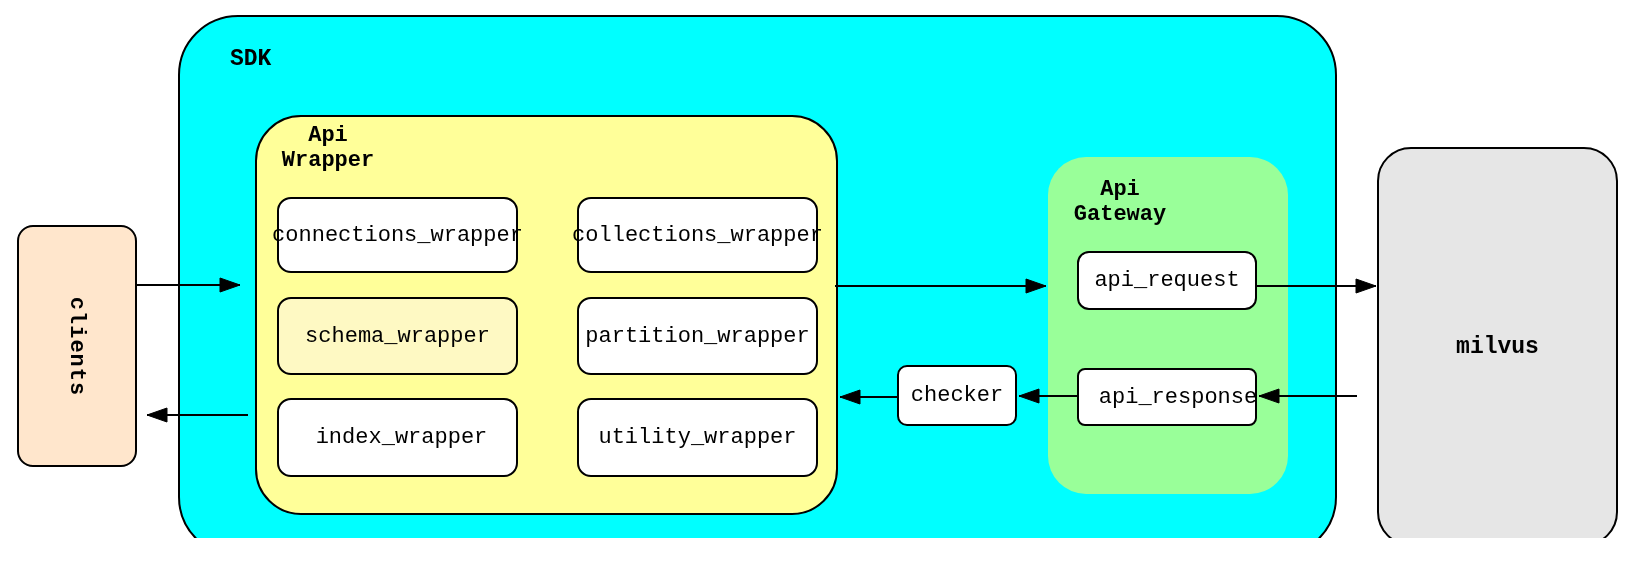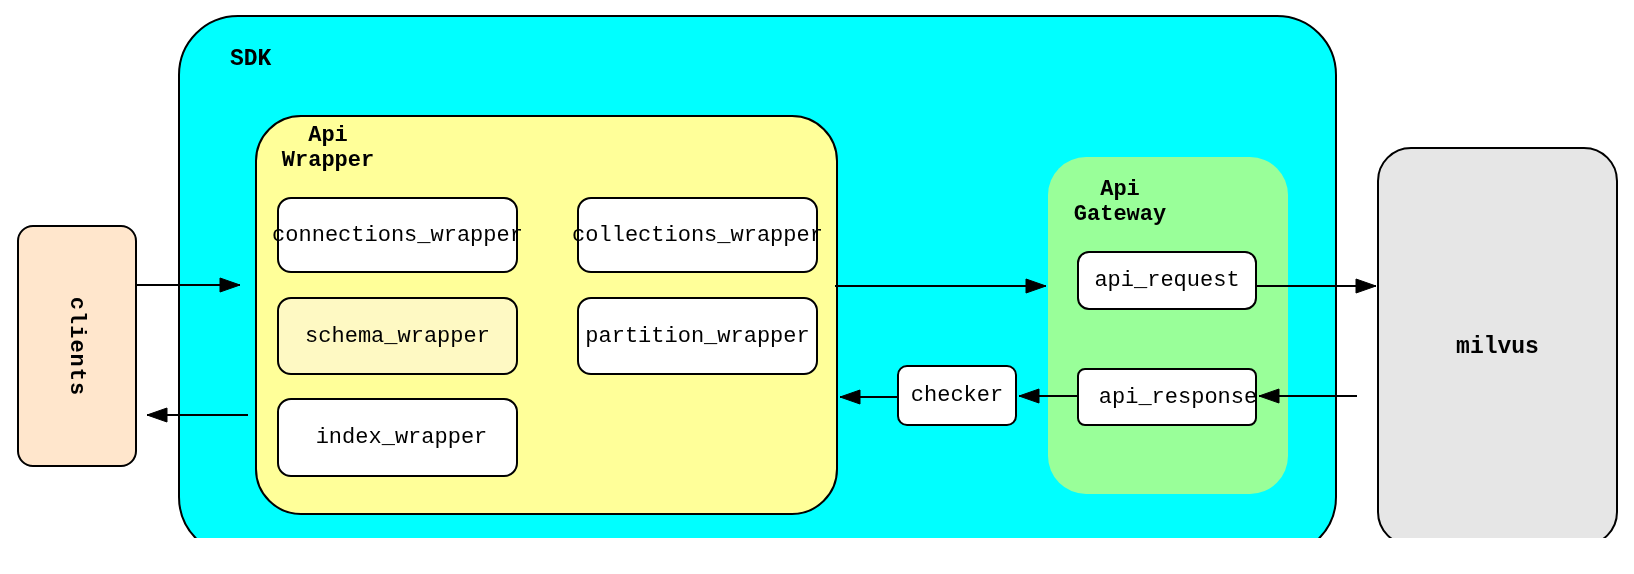--- a/index.html
+++ b/index.html
@@ -73,20 +73,23 @@
   </div>
   <div class="shape node center-flex w-col1 w-row2" style="background: #fef9c3;">
     <span>schema_wrapper</span>
   </div>
   <div class="shape node center-flex w-col2 w-row2" style="background: rgb(255, 255, 255);">
     <span>partition_wrapper</span>
   </div>
   <div class="shape node center-flex w-col1 w-row3" style="background: rgb(255, 255, 255); padding-left: 8px;">
     <span>index_wrapper</span>
   </div>
+  <div class="shape node center-flex w-col2 w-row3" style="background: rgb(255, 255, 255);">
+    <span>utility_wrapper</span>
+  </div>
 
   <div class="shape node center-flex checker" style="background: rgb(255, 255, 255);">
     <span>checker</span>
   </div>
 
   <div class="shape gateway" style="background: rgb(153, 255, 153);">
     <div class="block-title">Api
 Gateway</div>
   </div>
   <div class="shape node center-flex api-request" style="background: rgb(255, 255, 255);">

